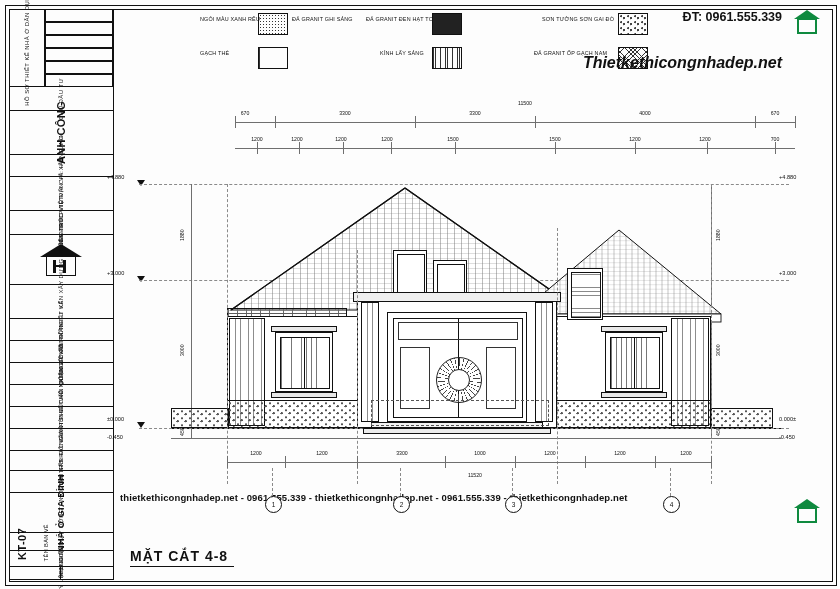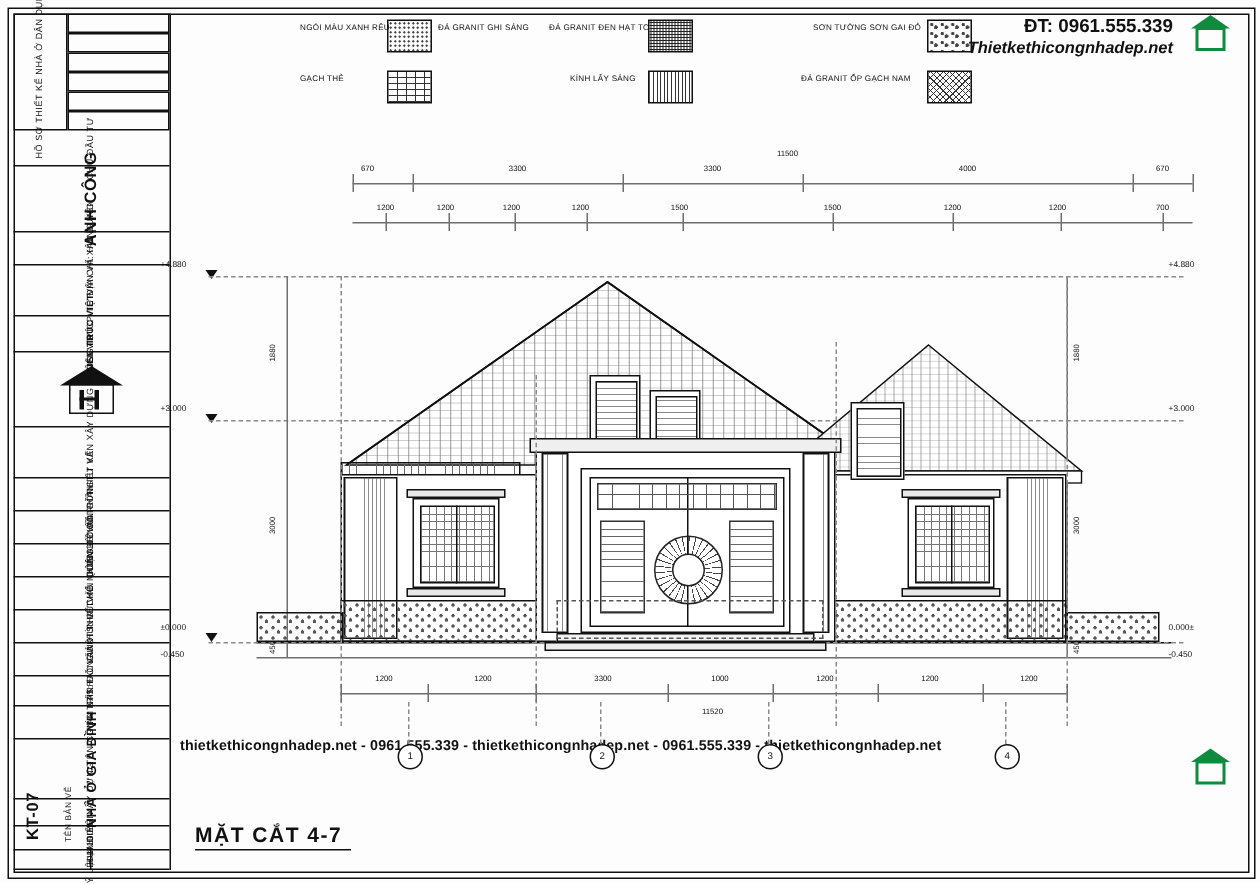--- a/index.html
+++ b/index.html
@@ -46,21 +46,21 @@
   .lg-label{position:absolute;font-size:5.4px;white-space:nowrap;color:#111;letter-spacing:0.2px;}
   .hx-dot{background-image:radial-gradient(#333 0.6px,transparent 0.7px);background-size:3px 3px;}
   .hx-dense{background-image:radial-gradient(#222 0.8px,transparent 0.9px);background-size:2px 2px;}
   .hx-cross{background-image:repeating-linear-gradient(45deg,#333 0 0.5px,transparent 0.5px 3px),repeating-linear-gradient(-45deg,#333 0 0.5px,transparent 0.5px 3px);}
   .hx-brick{background-image:repeating-linear-gradient(0deg,#333 0 0.5px,transparent 0.5px 4px),repeating-linear-gradient(90deg,#333 0 0.5px,transparent 0.5px 6px);}
   .hx-wave{background-image:repeating-linear-gradient(90deg,#333 0 0.6px,transparent 0.6px 2.4px);}
   .hx-stone{background-image:radial-gradient(circle at 30% 40%,#444 1px,transparent 1.2px),radial-gradient(circle at 70% 70%,#444 1.2px,transparent 1.4px);background-size:7px 6px;}
 
   
   .phone-big{position:absolute;font-weight:bold;font-size:12.5px;color:#111;}
-  .site-ital{position:absolute;font-style:italic;font-weight:bold;font-size:11px;color:#111;}
+  .site-ital{position:absolute;font-style:italic;font-weight:bold;font-size:16px;color:#111;margin-top:28px;}
   .wm-bottom{position:absolute;font-size:9.5px;font-weight:bold;color:#111;letter-spacing:0.1px;}
 
   
   .glogo{position:absolute;width:26px;height:26px;}
   .glogo .g-roof{position:absolute;left:0;top:0;width:0;height:0;border-left:13px solid transparent;border-right:13px solid transparent;border-bottom:9px solid #0f8a3f;}
   .glogo .g-body{position:absolute;left:3px;top:8px;width:20px;height:16px;border:2.4px solid #0f8a3f;box-sizing:border-box;}
 
   
   #hv{position:absolute;right:18px;bottom:16px;width:150px;height:40px;}
   #hv .mark{position:absolute;left:0;top:2px;width:30px;height:30px;}
@@ -450,17 +450,17 @@
     <div class="axis-bub" style="left:150px;top:396px;">1</div>
     <div class="axis-bub" style="left:278px;top:396px;">2</div>
     <div class="axis-bub" style="left:390px;top:396px;">3</div>
     <div class="axis-bub" style="left:548px;top:396px;">4</div>
     <div class="vdash" style="left:157px;top:368px;height:28px;"></div>
     <div class="vdash" style="left:285px;top:368px;height:28px;"></div>
     <div class="vdash" style="left:397px;top:368px;height:28px;"></div>
     <div class="vdash" style="left:555px;top:368px;height:28px;"></div>
   </div>
 
-  <div class="title-main" style="left:130px;top:548px;">MẶT CẮT 4-7</div>
+  <div class="title-main" style="left:130px;top:548px;">MẶT CẮT 4-8</div>
   <div class="ln" style="left:130px;top:566px;width:104px;height:1.4px;"></div>
 
 
 </div>
 
 </body></html>

